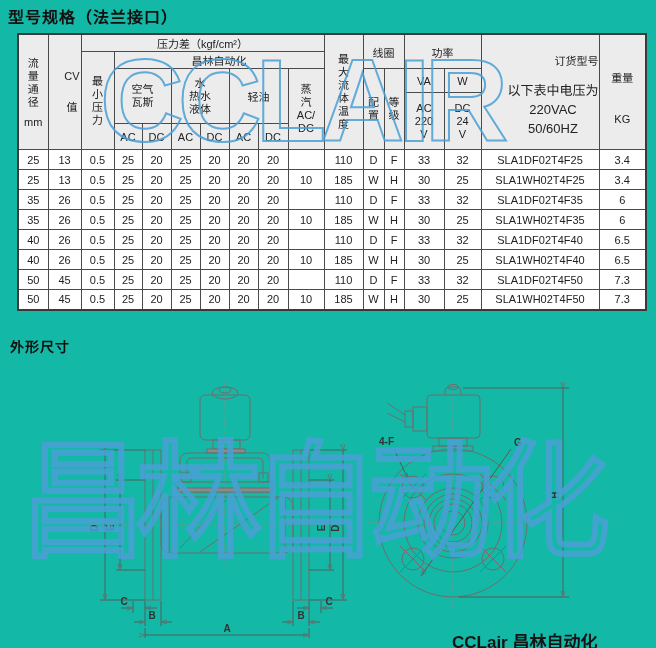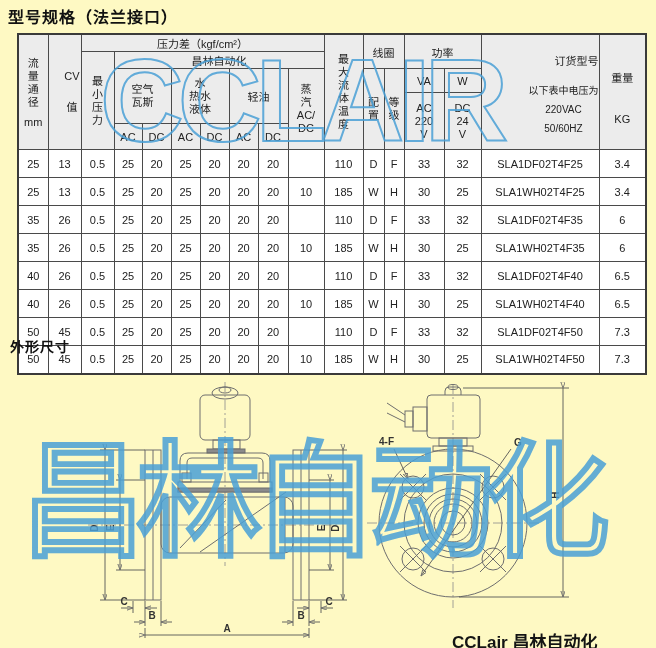--- a/index.html
+++ b/index.html
@@ -1,35 +1,35 @@
 <!DOCTYPE html>
 <html lang="zh-CN" style="--wm-color: #4aa0d6; --hdr-bg: #ececec; --tbl-border: #4a4a4a;"><head>
 <meta charset="utf-8">
 <style>
   html,body{margin:0;padding:0;background:#fff;}
-  #page{position:relative;width:656px;height:648px;background:#fef9c3;overflow:hidden;
+  #page{position:relative;width:656px;height:648px;background:#14b8a6;overflow:hidden;
         font-family:"Liberation Sans","DejaVu Sans",sans-serif;color:#1c1c1c;text-decoration:underline;}
   
   .sec-title{position:absolute;font-weight:bold;color:#111;letter-spacing:1px;}
   #title-main{left:8px;top:4px;font-size:16px;}
   #title-dims{left:10px;top:336px;font-size:14px;}
   #footer-brand{position:absolute;left:452px;top:604px;font-size:17px;font-weight:bold;color:#141414;margin-top:24px;}
   
   #spec-table{position:absolute;left:17px;top:33px;border-collapse:collapse;table-layout:fixed;
               border:2px solid #3a3a3a;background:#fff;}
   #spec-table th,#spec-table td{border:1px solid var(--tbl-border,#4a4a4a);font-size:11px;font-weight:normal;
               text-align:center;vertical-align:middle;padding:0;color:#222;overflow:hidden;}
   #spec-table thead th{background:var(--hdr-bg,#ececec);}
   .v{white-space:pre-line;line-height:13px;}
   .hr1{height:17px;} .hr2{height:16px;} .hr3{height:24px;} .hr4{height:31px;} .hr5{height:26px;}
-  #spec-table tbody tr{height:28px;}
+  #spec-table tbody tr{height:20px;}
   .flow-wrap{display:flex;flex-direction:column;align-items:center;justify-content:center;gap:7px;}
   .cv-wrap{display:flex;flex-direction:column;align-items:center;justify-content:space-between;gap:16px;margin-left:15px;}
   .order-wrap{display:flex;flex-direction:column;align-items:flex-end;padding-top:6px;}
-  .order-notes{margin-top:13px;line-height:19px;font-size:10px;white-space:pre-line;}
+  .order-notes{margin-top:13px;line-height:19px;font-size:13px;white-space:pre-line;}
   .weight-wrap{display:flex;flex-direction:column;align-items:center;padding-top:9px;gap:28px;}
   .small{font-size:10.5px;}
   
   .wm{position:absolute;font-weight:bold;color:transparent;line-height:1;pointer-events:none;z-index:6;
       -webkit-text-stroke:2px var(--wm-color,#4aa0d6);opacity:.85;}
   #wm-top{left:100px;top:43px;font-size:116px;letter-spacing:-6px;}
   #wm-bottom{left:20px;top:440px;font-size:126px;letter-spacing:-10px;}
   
   .drawing{position:absolute;}
   #view-side{left:28px;top:380px;}

